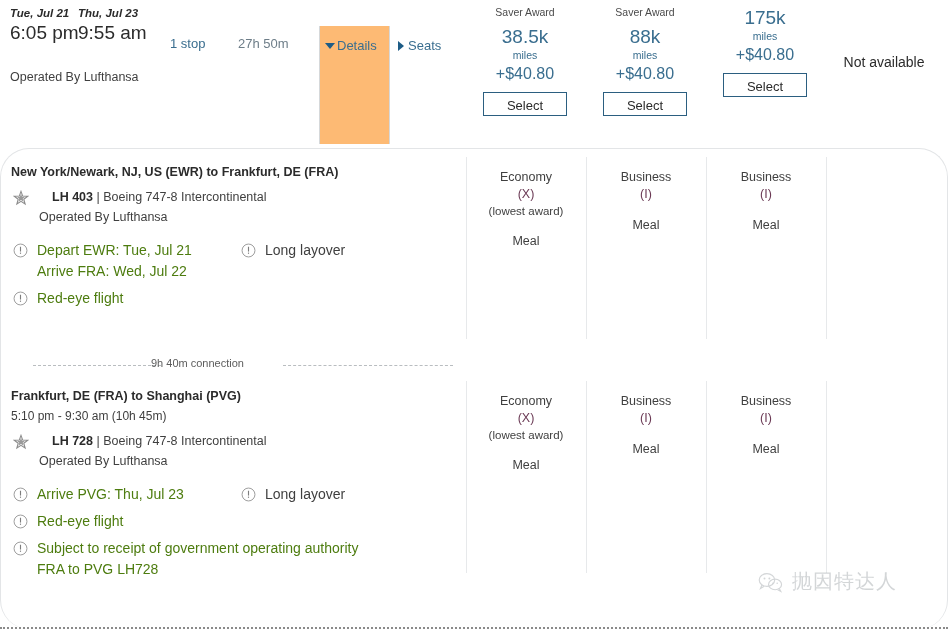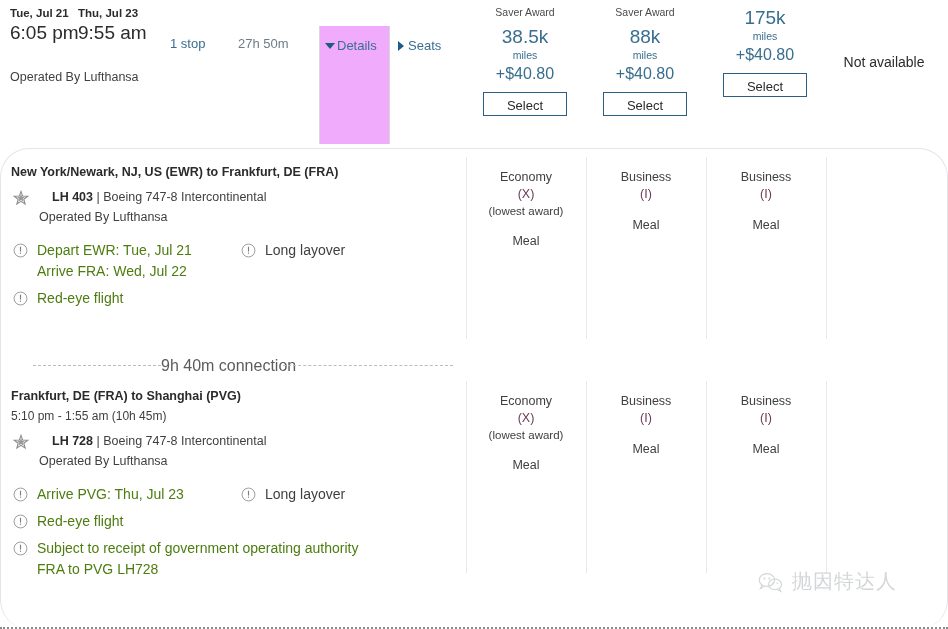--- a/index.html
+++ b/index.html
@@ -34,20 +34,21 @@
     height: 52px;
   }
   .depart-block { position: absolute; left: 0; top: 6px; }
   .arrive-block { position: absolute; left: 68px; top: 6px; }
   .day-label {
     font-size: 11.5px;
     font-weight: bold;
     color: #2b2b2b;
     line-height: 14px;
     white-space: nowrap;
+    font-style: italic;
   }
   .time-label {
     font-size: 19px;
     color: #2b2b2b;
     line-height: 25px;
     white-space: nowrap;
   }
   .stops-label {
     position: absolute;
     left: 160px;
@@ -75,21 +76,21 @@
 
   
   #details-tab {
     position: absolute;
     left: 319px;
     top: 26px;
     width: 71px;
     height: 118px;
     border-left: 1px solid #d5d8da;
     border-right: 1px solid #d5d8da;
-    background: #f0abfc;
+    background: #fdba74;
     box-sizing: border-box;
     padding-left: 33px;
   }
   .details-link {
     position: absolute;
     left: 5px;
     top: 12px;
     font-size: 13px;
     color: #3a6e8f;
     white-space: nowrap;
@@ -333,23 +334,23 @@
   #connection .dash {
     position: absolute;
     top: 8px;
     height: 0;
     border-top: 1px dashed #b9bdc0;
   }
   #connection .dash.l { left: 22px; width: 128px; }
   #connection .dash.r { left: 272px; width: 170px; }
   #connection .conn-text {
     position: absolute;
-    left: 150px;
+    left: 140px;
     top: 0;
-    font-size: 16px;
+    font-size: 11px;
     color: #5c5c5c;
     white-space: nowrap;
   }
 
   
   #watermark {
     position: absolute;
     left: 758px;
     top: 568px;
     display: flex;
@@ -509,21 +510,21 @@
 
   <div id="connection">
     <div class="dash l"></div>
     <div class="conn-text">9h 40m connection</div>
     <div class="dash r"></div>
   </div>
 
   <div class="seg">
     <div class="seg-left" style="top:238px;">
       <div class="seg-route">Frankfurt, DE (FRA) to Shanghai (PVG)</div>
-      <div class="seg-times">5:10 pm - 1:55 am (10h 45m)</div>
+      <div class="seg-times">5:10 pm - 9:30 am (10h 45m)</div>
 
       <div class="seg-flight-row">
         <svg class="star-icon" viewBox="0 0 24 24">
           <path d="M12 2 L14.6 9.1 L22 9.4 L16.2 13.9 L18.2 21 L12 16.9 L5.8 21 L7.8 13.9 L2 9.4 L9.4 9.1 Z" fill="none" stroke="#8c8c8c" stroke-width="1.6"></path>
           <path d="M12 5.4 L13.6 10 L18.3 10.2 L14.6 13 L15.9 17.5 L12 14.9 L8.1 17.5 L9.4 13 L5.7 10.2 L10.4 10 Z" fill="#9a9a9a"></path>
         </svg>
         <div class="seg-flight"><b>LH 728</b><span> | </span><span>Boeing 747-8 Intercontinental</span></div>
         <div class="seg-operated">Operated By Lufthansa</div>
       </div>
 

